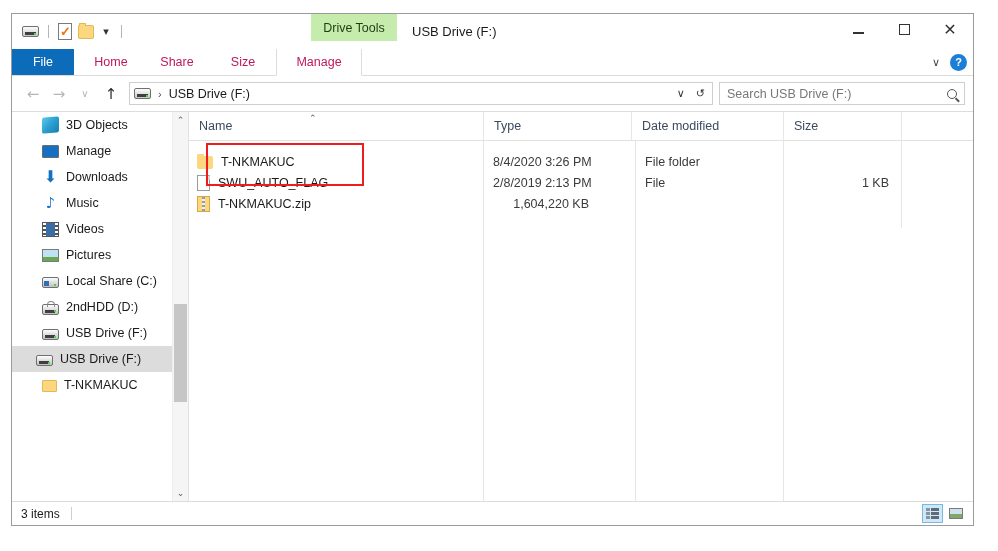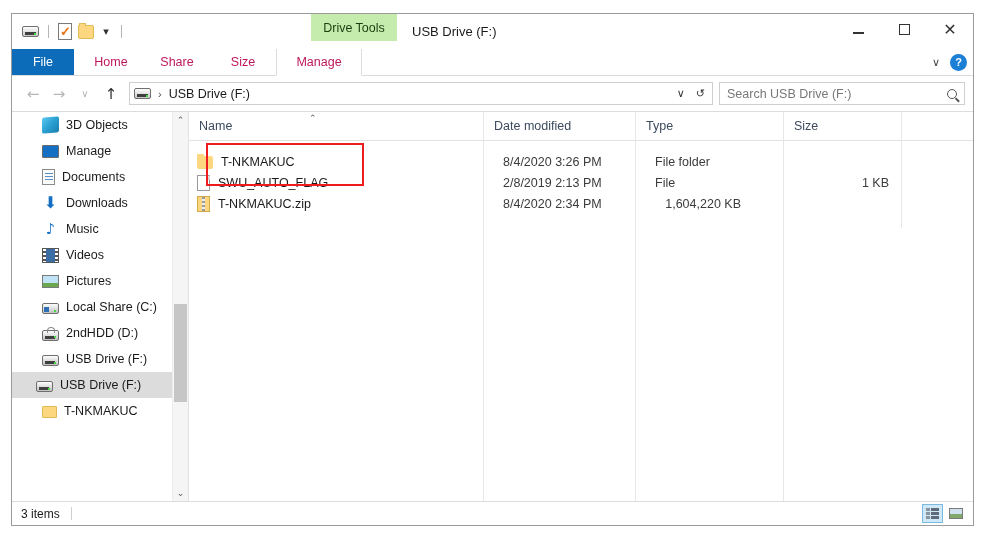--- a/index.html
+++ b/index.html
@@ -562,21 +562,21 @@
     height: 21px;
     align-items: center;
     font-size: 12.5px;
     color: #1a1a1a;
   }
   .cell {
     box-sizing: border-box;
     height: 21px;
     display: flex;
     align-items: center;
-    padding-left: 20px;
+    padding-left: 10px;
     overflow: hidden;
     white-space: nowrap;
   }
   .cell.name { width: 294px; padding-left: 8px; color: #1a1a1a; }
   .cell.date { width: 152px; color: #3b3b3b; }
   .cell.type { width: 148px; color: #3b3b3b; }
   .cell.size {
     width: 118px;
     color: #3b3b3b;
     justify-content: flex-end;
@@ -798,24 +798,20 @@
       <div class="sidebar">
         <div class="nav-item">
           <span class="nav-ico ico-3d"></span>
           <span class="ilabel">3D Objects</span>
         </div>
         <div class="nav-item">
           <span class="nav-ico ico-desktop"></span>
           <span class="ilabel">Manage</span>
         </div>
         <div class="nav-item">
-          <span class="nav-ico ico-docs"></span>
-          <span class="ilabel">Documents</span>
-        </div>
-        <div class="nav-item">
           <span class="nav-ico ico-down">⬇</span>
           <span class="ilabel">Downloads</span>
         </div>
         <div class="nav-item">
           <span class="nav-ico ico-music">♪</span>
           <span class="ilabel">Music</span>
         </div>
         <div class="nav-item">
           <span class="nav-ico ico-vid"></span>
           <span class="ilabel">Videos</span>
@@ -853,22 +849,22 @@
           <div class="sb-arrow bot">⌄</div>
         </div>
       </div>
 
       <div class="filelist">
         <div class="colheader">
           <div class="col name">
             <span>Name</span>
             <span class="sortmark">⌃</span>
           </div>
+          <div class="col type">Type</div>
           <div class="col date">Date modified</div>
-          <div class="col type">Type</div>
           <div class="col size">Size</div>
           <div class="col spare"></div>
         </div>
 
         <div style="height:10px"></div>
 
         <div class="row">
           <div class="cell name">
             <span class="rowicon ico-folder-lg"></span>
             <span>T-NKMAKUC</span>
@@ -886,21 +882,20 @@
           <div class="cell date">2/8/2019 2:13 PM</div>
           <div class="cell type">File</div>
           <div class="cell size">1 KB</div>
         </div>
 
         <div class="row">
           <div class="cell name">
             <span class="rowicon ico-zip"></span>
             <span>T-NKMAKUC.zip</span>
           </div>
-          <div class="cell date">8/4/2020 2:34 PM</div>
           <div class="cell size">1,604,220 KB</div>
         </div>
 
         <div class="list-divider" style="left:294px; top:28px; bottom:0;"></div>
         <div class="list-divider" style="left:446px; top:28px; bottom:0;"></div>
         <div class="list-divider" style="left:594px; top:28px; bottom:0;"></div>
         <div class="list-divider" style="left:712px; top:28px; height:88px;"></div>
 
         <div class="highlight-box"></div>
       </div>

